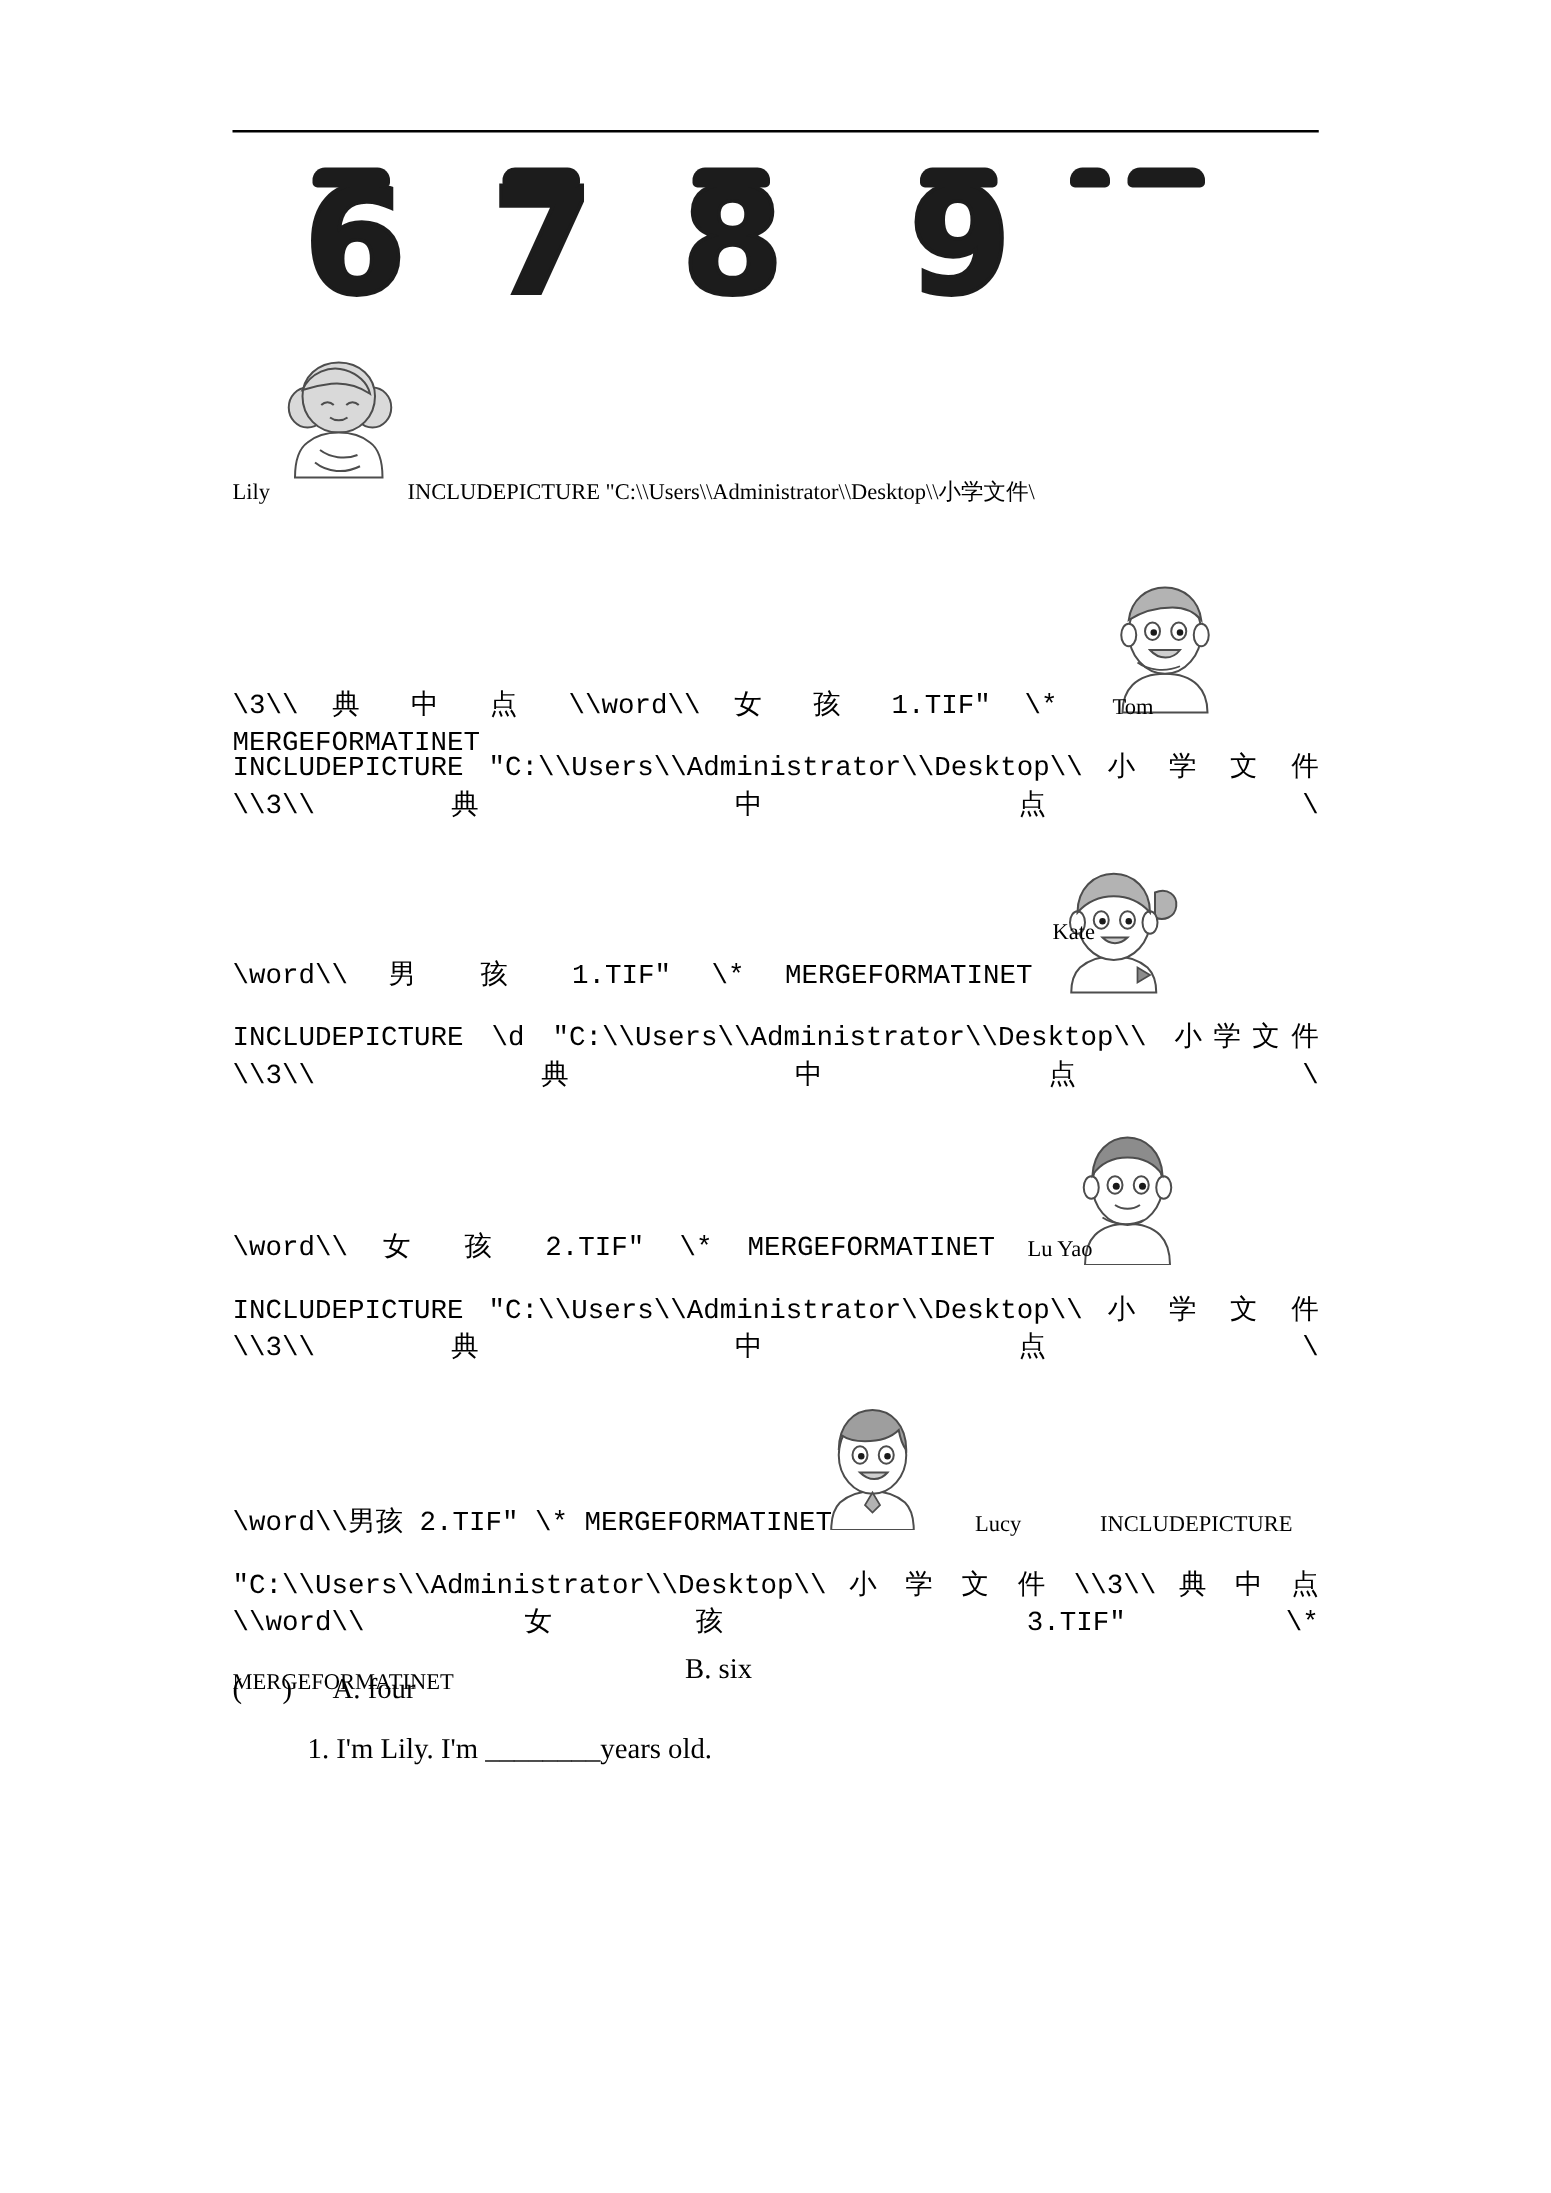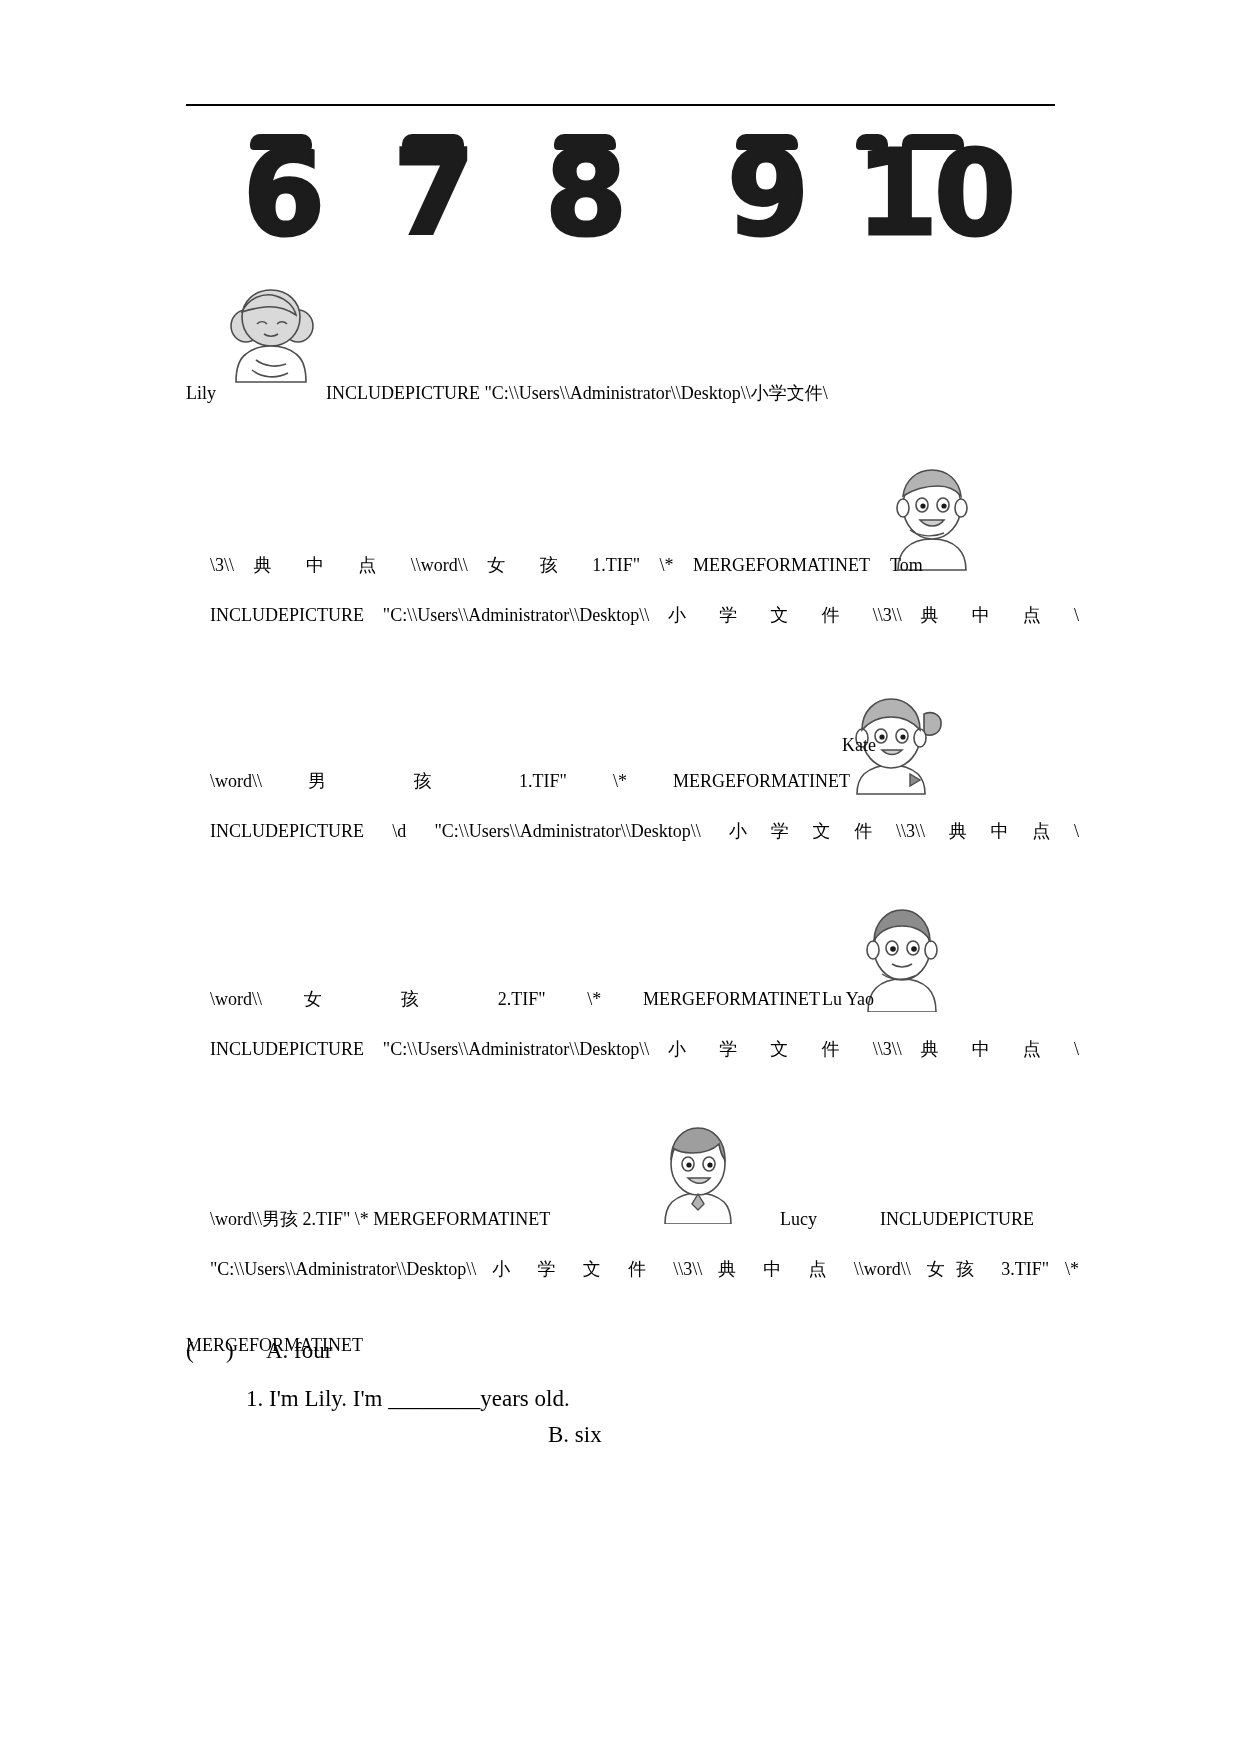--- a/index.html
+++ b/index.html
@@ -70,21 +70,21 @@
     white-space: nowrap;
   }
   .just {
     position: absolute;
     font-size: 23px;
     line-height: 30px;
     text-align: justify;
     text-align-last: justify;
     display: block;
   }
-  .cjk { font-family: Liberation Serif, serif; font-size: 18px; margin-left: 24px; }
+  .cjk { font-family: Liberation Mono, monospace; font-size: 22px; }
 
   
   .figure { position: absolute; }
 
   
   .q-line { position: absolute; font-size: 23px; line-height: 30px; white-space: nowrap; }
 </style>
 </head>
 <body>
 
@@ -100,21 +100,20 @@
 
       <div class="bubble-num" style="left:176px; width:100px;">7</div>
       <div class="bubble-cap" style="left:196px; width:62px;"></div>
 
       <div class="bubble-num" style="left:328px; width:100px;">8</div>
       <div class="bubble-cap" style="left:348px; width:62px;"></div>
 
       <div class="bubble-num" style="left:510px; width:100px;">9</div>
       <div class="bubble-cap" style="left:530px; width:62px;"></div>
 
-      <div class="bubble-num" style="left:632px; width:170px; text-align:left; padding-left:18px;">10</div>
       <div class="bubble-cap" style="left:650px; width:32px;"></div>
       <div class="bubble-cap" style="left:696px; width:62px;"></div>
     </div>
 
     <div class="figure" style="left:30px; top:282px; width:110px; height:110px;">
       <svg viewBox="0 0 110 110" width="110" height="110">
         <g fill="#d9d9d9" stroke="#4d4d4d" stroke-width="1.6">
           <ellipse cx="30" cy="44" rx="15" ry="16"></ellipse>
           <ellipse cx="82" cy="44" rx="15" ry="16"></ellipse>
           <path d="M55 8c-17 0-29 12-29 27 0 16 12 29 29 29s29-13 29-29C84 20 72 8 55 8z"></path>
@@ -242,16 +241,16 @@
 
     <div class="just cjk" style="left:0px; top:1254px; width:869px;">"C:\\Users\\Administrator\\Desktop\\ 小 学 文 件 \\3\\ 典 中 点 \\word\\ 女孩 3.TIF"  \*</div>
 
     <div class="line" style="left:0px; top:1294px;margin-top:36px;">MERGEFORMATINET</div>
 
     <div class="q-line" style="left:0px; top:1336px;">(</div>
     <div class="q-line" style="left:40px; top:1336px;">)</div>
     <div class="q-line" style="left:60px; top:1336px;margin-top:48px;">1. I'm Lily. I'm ________years old.</div>
 
     <div class="q-line" style="left:80px; top:1336px;">A. four</div>
-    <div class="q-line" style="left:362px; top:1420px;">B. six</div>
+    <div class="q-line" style="left:362px; top:1320px;">B. six</div>
 
   </div>
 </div>
 
 </body></html>

